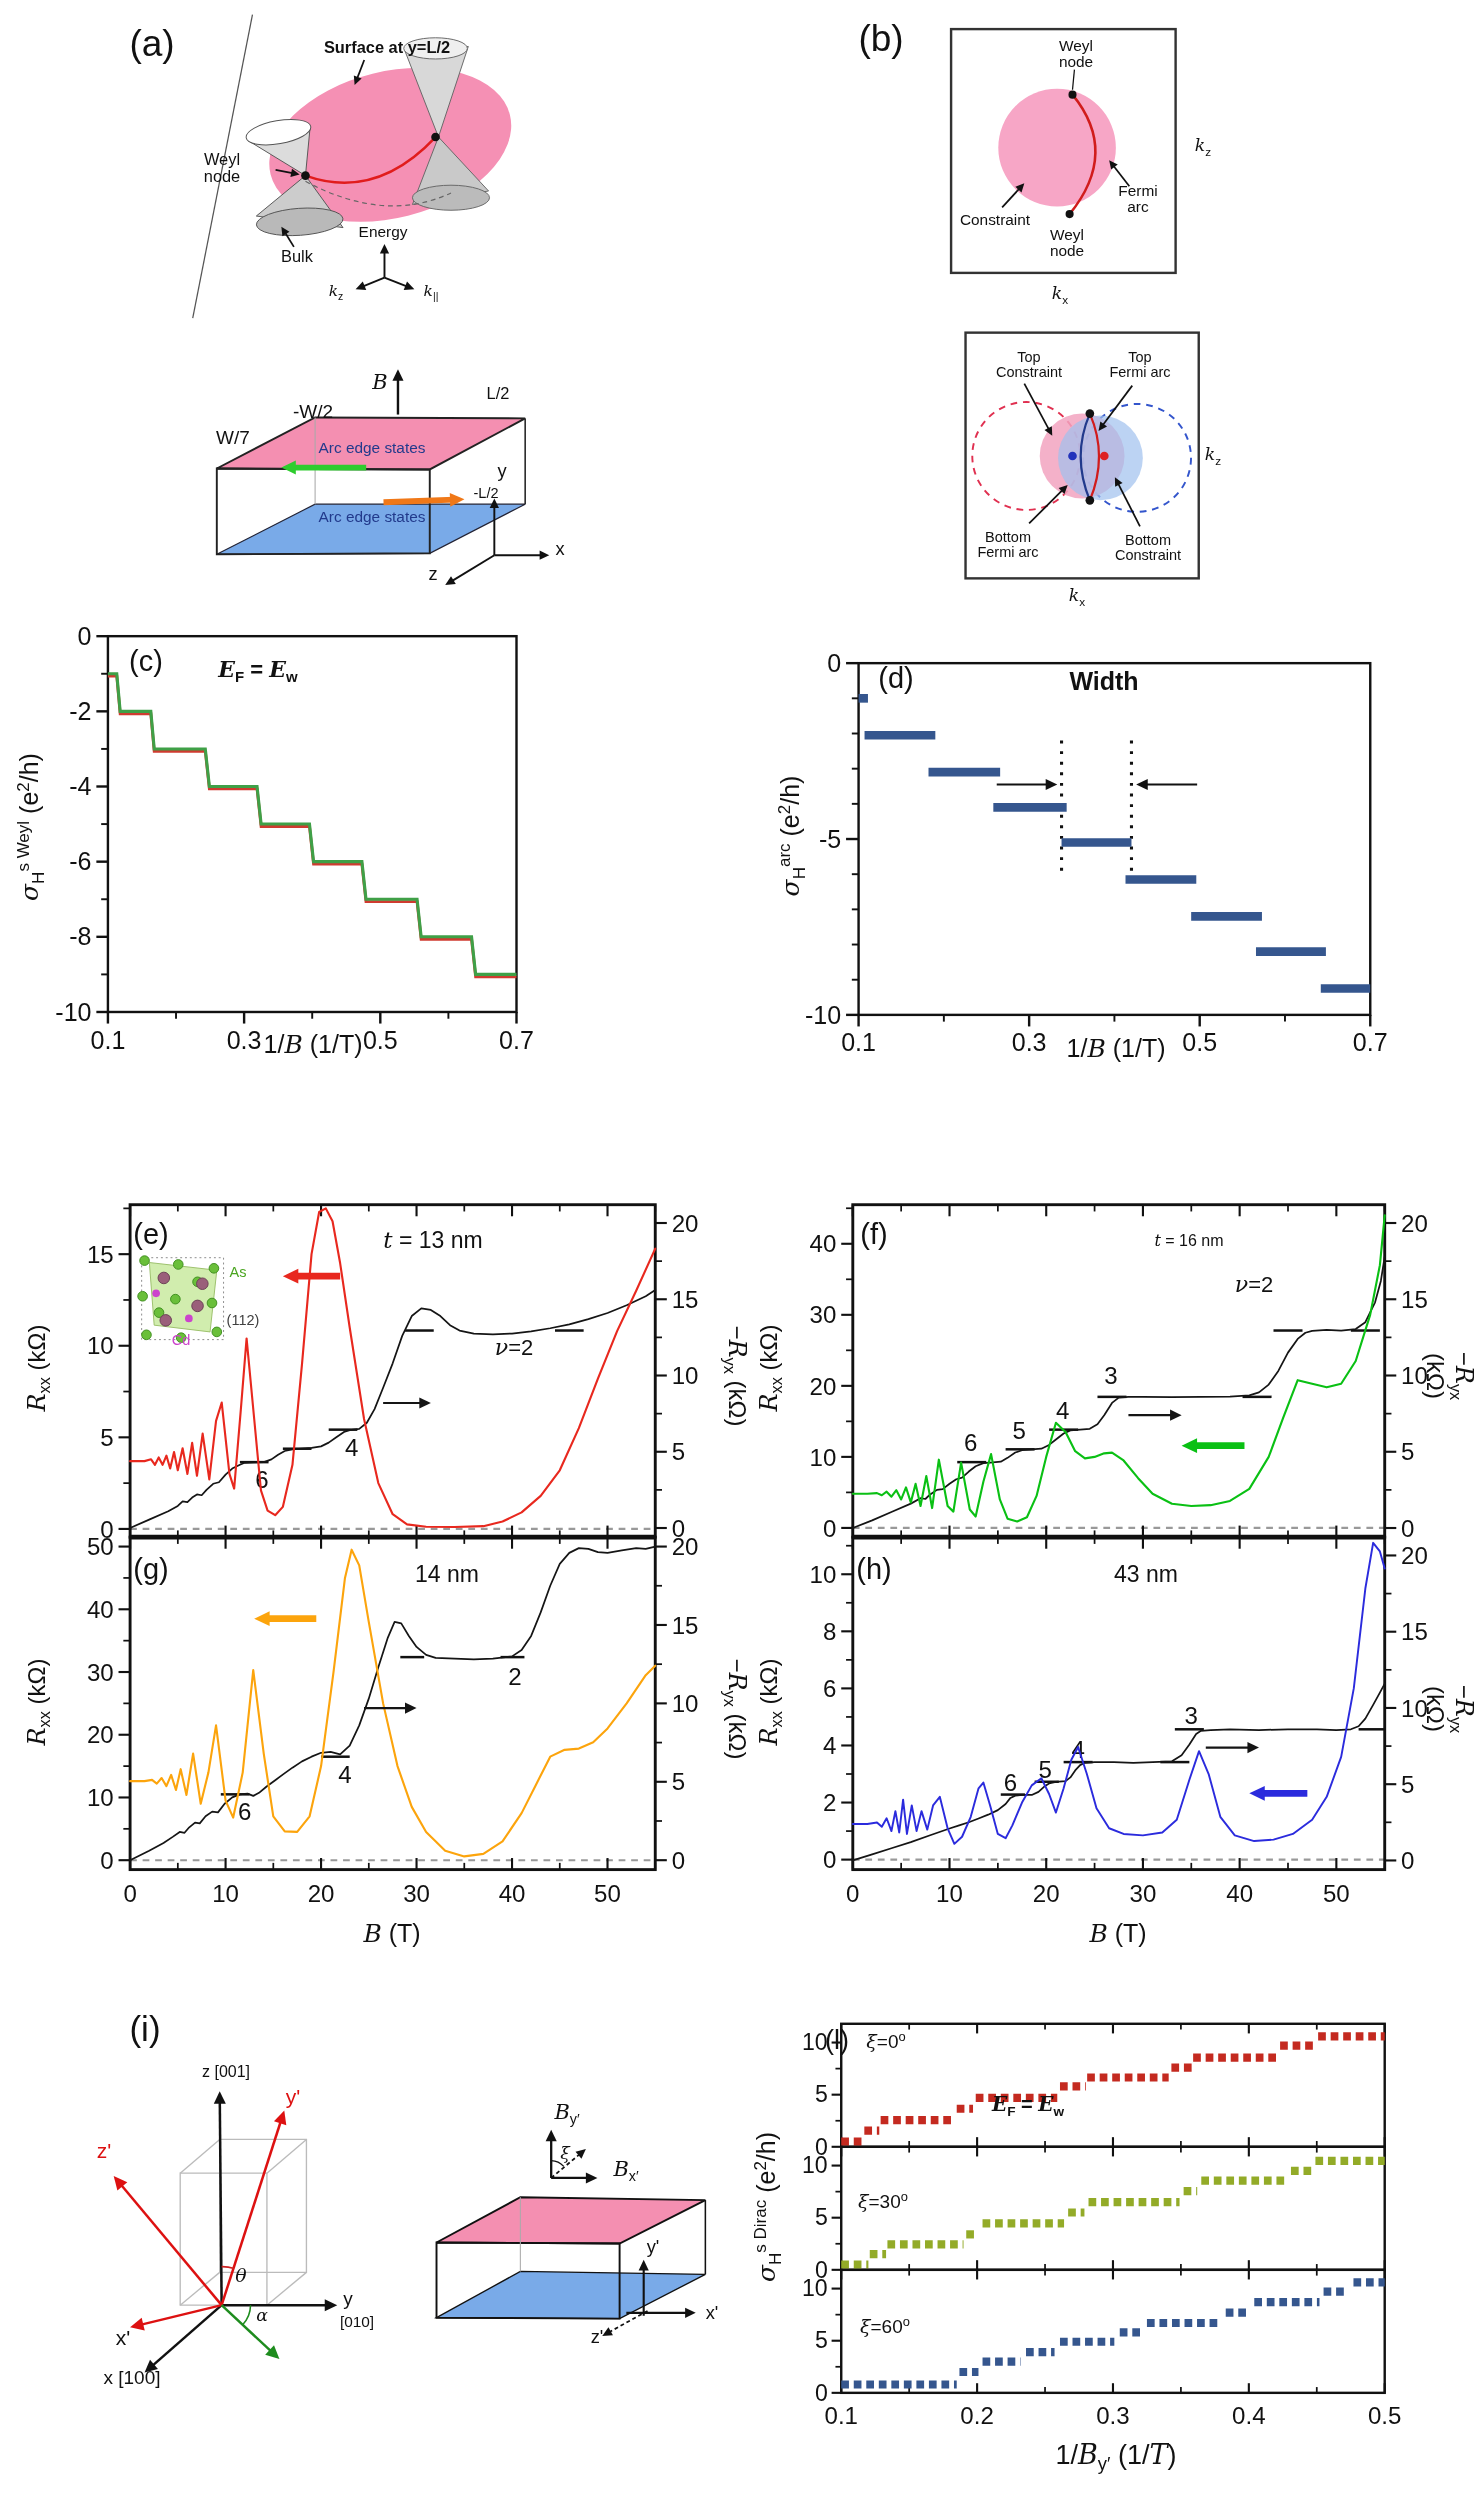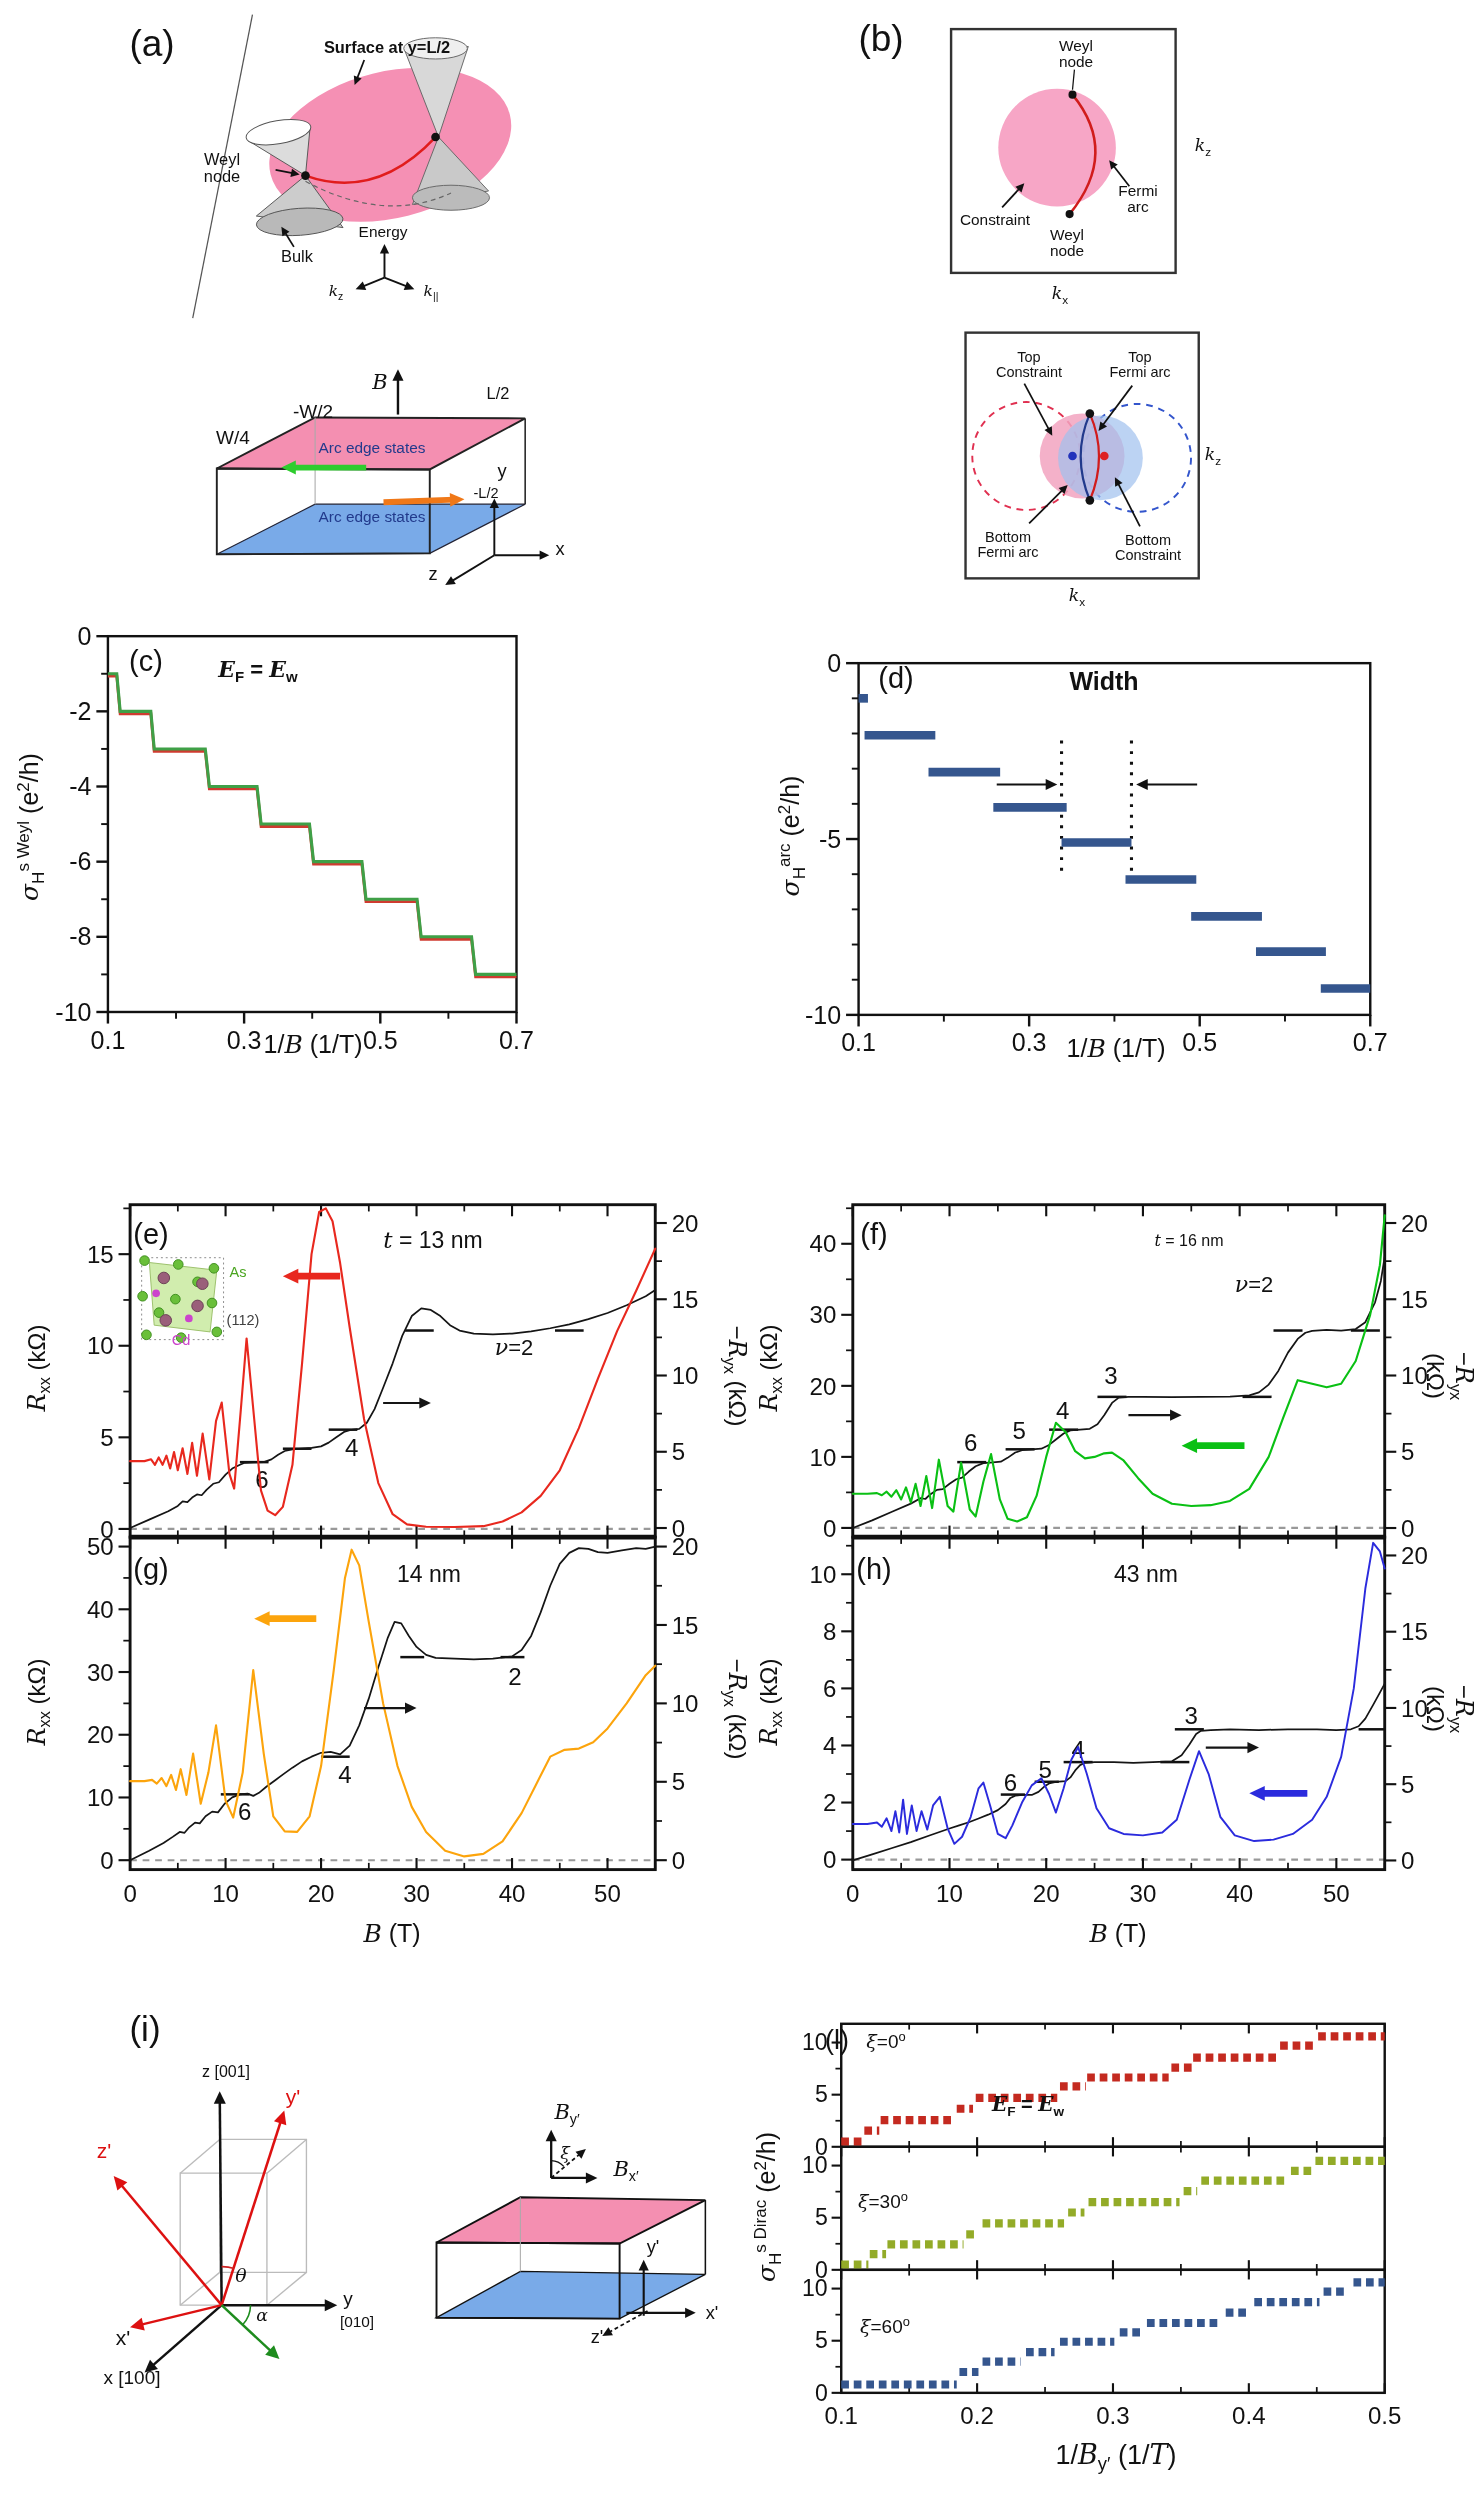--- a/index.html
+++ b/index.html
@@ -638,21 +638,21 @@
     <div class="rl" style="left: 152px; top: 44px; font-size: 37px; transform: translate(-50%, -50%);"><span>(a)</span></div>
     <div class="rl" style="left: 387px; top: 48px; font-size: 16.4px; transform: translate(-50%, -50%); font-weight: bold;"><span>Surface at y=L/2</span></div>
     <div class="rl" style="left: 222px; top: 168px; font-size: 16.4px; transform: translate(-50%, -50%);"><span>Weyl
 node</span></div>
     <div class="rl" style="left: 297px; top: 257px; font-size: 16.4px; transform: translate(-50%, -50%);"><span>Bulk</span></div>
     <div class="rl" style="left: 383px; top: 232px; font-size: 15.4px; transform: translate(-50%, -50%);"><span>Energy</span></div>
     <div class="rl" style="left: 336px; top: 293px; font-size: 15.4px; transform: translate(-50%, -50%);"><span class="fi">k</span><sub>z</sub></div>
     <div class="rl" style="left: 431px; top: 293px; font-size: 15.4px; transform: translate(-50%, -50%);"><span class="fi">k</span><sub>||</sub></div>
     <div class="rl" style="left: 380px; top: 382px; font-size: 21px; transform: translate(-50%, -50%);"><span class="fi">B</span></div>
     <div class="rl" style="left: 313px; top: 412px; font-size: 19px; transform: translate(-50%, -50%);"><span>-W/2</span></div>
-    <div class="rl" style="left: 233px; top: 438px; font-size: 19px; transform: translate(-50%, -50%);"><span>W/4</span></div>
+    <div class="rl" style="left: 233px; top: 438px; font-size: 19px; transform: translate(-50%, -50%);"><span>W/7</span></div>
     <div class="rl" style="left: 498px; top: 394px; font-size: 16.4px; transform: translate(-50%, -50%);"><span>L/2</span></div>
     <div class="rl" style="left: 486px; top: 494px; font-size: 14.5px; transform: translate(-50%, -50%);"><span>-L/2</span></div>
     <div class="rl" style="left: 372px; top: 448px; font-size: 15.4px; transform: translate(-50%, -50%); color: rgb(34, 58, 140);"><span>Arc edge states</span></div>
     <div class="rl" style="left: 372px; top: 517px; font-size: 15.4px; transform: translate(-50%, -50%); color: rgb(34, 58, 140);"><span>Arc edge states</span></div>
     <div class="rl" style="left: 502px; top: 471px; font-size: 18.3px; transform: translate(-50%, -50%);"><span>y</span></div>
     <div class="rl" style="left: 560px; top: 549px; font-size: 18.3px; transform: translate(-50%, -50%);"><span>x</span></div>
     <div class="rl" style="left: 433px; top: 574px; font-size: 18.3px; transform: translate(-50%, -50%);"><span>z</span></div>
     <div class="rl" style="left: 881px; top: 39px; font-size: 37px; transform: translate(-50%, -50%);"><span>(b)</span></div>
     <div class="rl" style="left: 1076px; top: 54px; font-size: 15.4px; transform: translate(-50%, -50%);"><span>Weyl
 node</span></div>
@@ -679,21 +679,21 @@
     <div class="rl" style="left: 313px; top: 1044px; font-size: 25px; transform: translate(-50%, -50%);"><span>1/</span><span class="fi">B</span><span> (1/T)</span></div>
     <div class="rl" style="left: 896px; top: 678px; font-size: 29px; transform: translate(-50%, -50%);"><span>(d)</span></div>
     <div class="rl" style="left: 1104px; top: 681px; font-size: 25px; transform: translate(-50%, -50%);"><span class="fb">Width</span></div>
     <div class="rl" style="left: 792px; top: 836px; font-size: 25px; transform: translate(-50%, -50%) rotate(-90deg);"><span class="fi">σ</span><sub>H</sub><sup>arc</sup><span> (e</span><sup>2</sup><span>/h)</span></div>
     <div class="rl" style="left: 1116px; top: 1048px; font-size: 25px; transform: translate(-50%, -50%);"><span>1/</span><span class="fi">B</span><span> (1/T)</span></div>
     <div class="rl" style="left: 151px; top: 1234px; font-size: 29px; transform: translate(-50%, -50%);"><span>(e)</span></div>
     <div class="rl" style="left: 433px; top: 1241px; font-size: 23px; transform: translate(-50%, -50%);"><span class="fi">t</span><span> = 13 nm</span></div>
     <div class="rl" style="left: 874px; top: 1234px; font-size: 29px; transform: translate(-50%, -50%);"><span>(f)</span></div>
     <div class="rl" style="left: 1189px; top: 1241px; font-size: 16px; transform: translate(-50%, -50%);"><span class="fi">t</span><span> = 16 nm</span></div>
     <div class="rl" style="left: 151px; top: 1569px; font-size: 29px; transform: translate(-50%, -50%);"><span>(g)</span></div>
-    <div class="rl" style="left: 429px; top: 1575px; font-size: 23px; transform: translate(-50%, -50%);"><span>14 nm</span></div>
+    <div class="rl" style="left: 447px; top: 1575px; font-size: 23px; transform: translate(-50%, -50%);"><span>14 nm</span></div>
     <div class="rl" style="left: 874px; top: 1569px; font-size: 29px; transform: translate(-50%, -50%);"><span>(h)</span></div>
     <div class="rl" style="left: 1146px; top: 1575px; font-size: 23px; transform: translate(-50%, -50%);"><span>43 nm</span></div>
     <div class="rl" style="left: 514px; top: 1348px; font-size: 22px; transform: translate(-50%, -50%);"><span class="fi">ν</span><span>=2</span></div>
     <div class="rl" style="left: 1254px; top: 1285px; font-size: 22px; transform: translate(-50%, -50%);"><span class="fi">ν</span><span>=2</span></div>
     <div class="rl" style="left: 39px; top: 1368px; font-size: 24px; transform: translate(-50%, -50%) rotate(-90deg);"><span class="fi">R</span><sub>xx</sub><span> (kΩ)</span></div>
     <div class="rl" style="left: 39px; top: 1702px; font-size: 24px; transform: translate(-50%, -50%) rotate(-90deg);"><span class="fi">R</span><sub>xx</sub><span> (kΩ)</span></div>
     <div class="rl" style="left: 771px; top: 1368px; font-size: 24px; transform: translate(-50%, -50%) rotate(-90deg);"><span class="fi">R</span><sub>xx</sub><span> (kΩ)</span></div>
     <div class="rl" style="left: 771px; top: 1702px; font-size: 24px; transform: translate(-50%, -50%) rotate(-90deg);"><span class="fi">R</span><sub>xx</sub><span> (kΩ)</span></div>
     <div class="rl" style="left: 735px; top: 1376px; font-size: 24px; transform: translate(-50%, -50%) rotate(90deg);"><span>−</span><span class="fi">R</span><sub>yx</sub><span> (kΩ)</span></div>
     <div class="rl" style="left: 1449px; top: 1376px; font-size: 24px; transform: translate(-50%, -50%) rotate(90deg);"><span>−</span><span class="fi">R</span><sub>yx</sub><span> (kΩ)</span></div>

